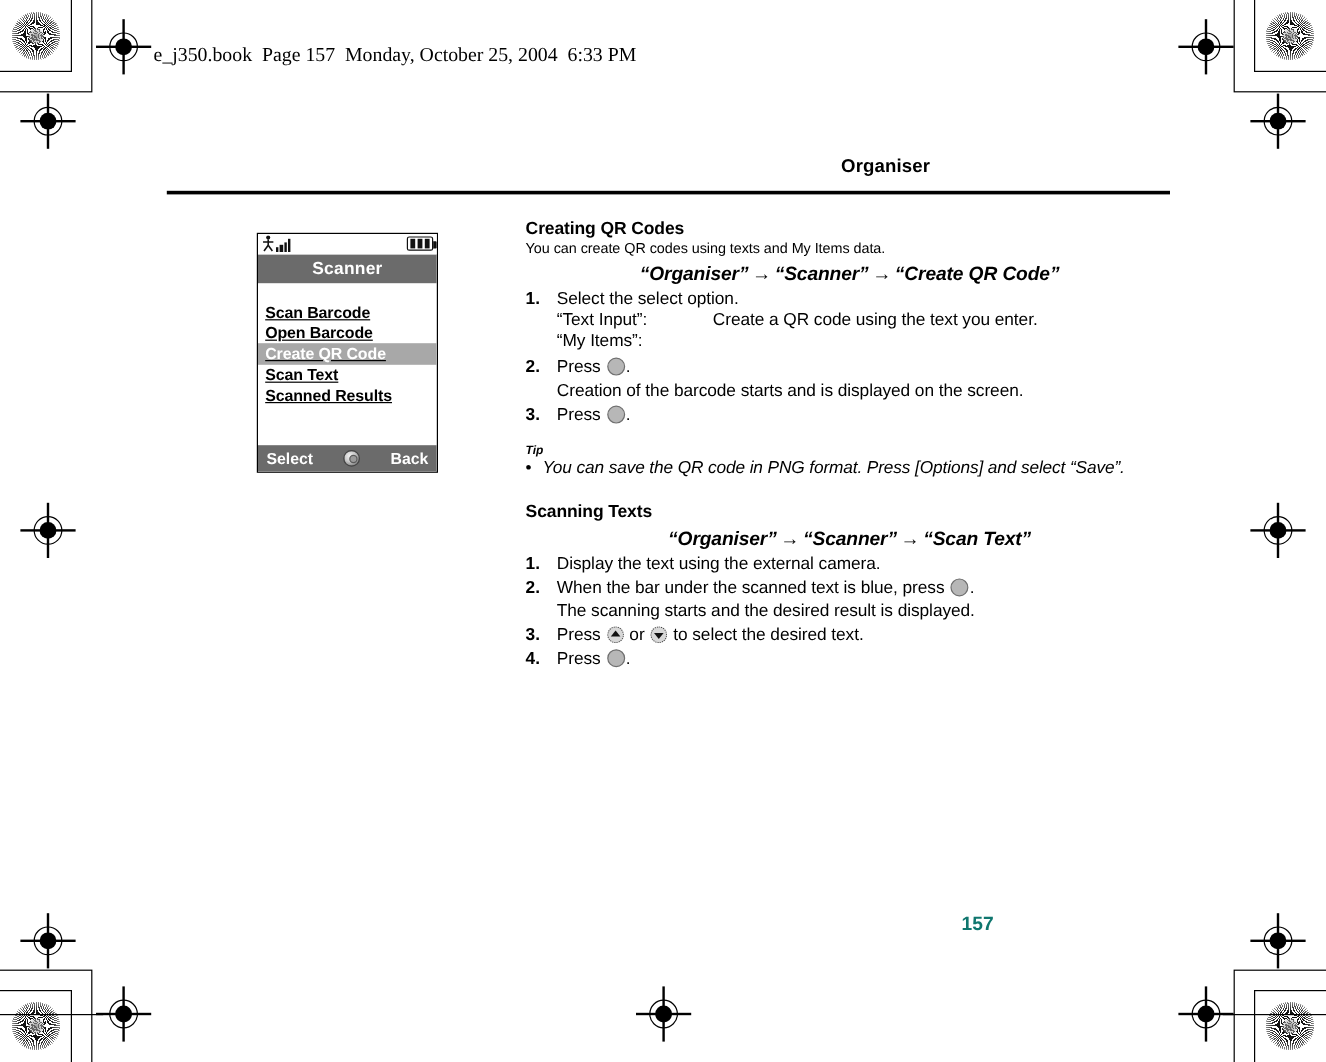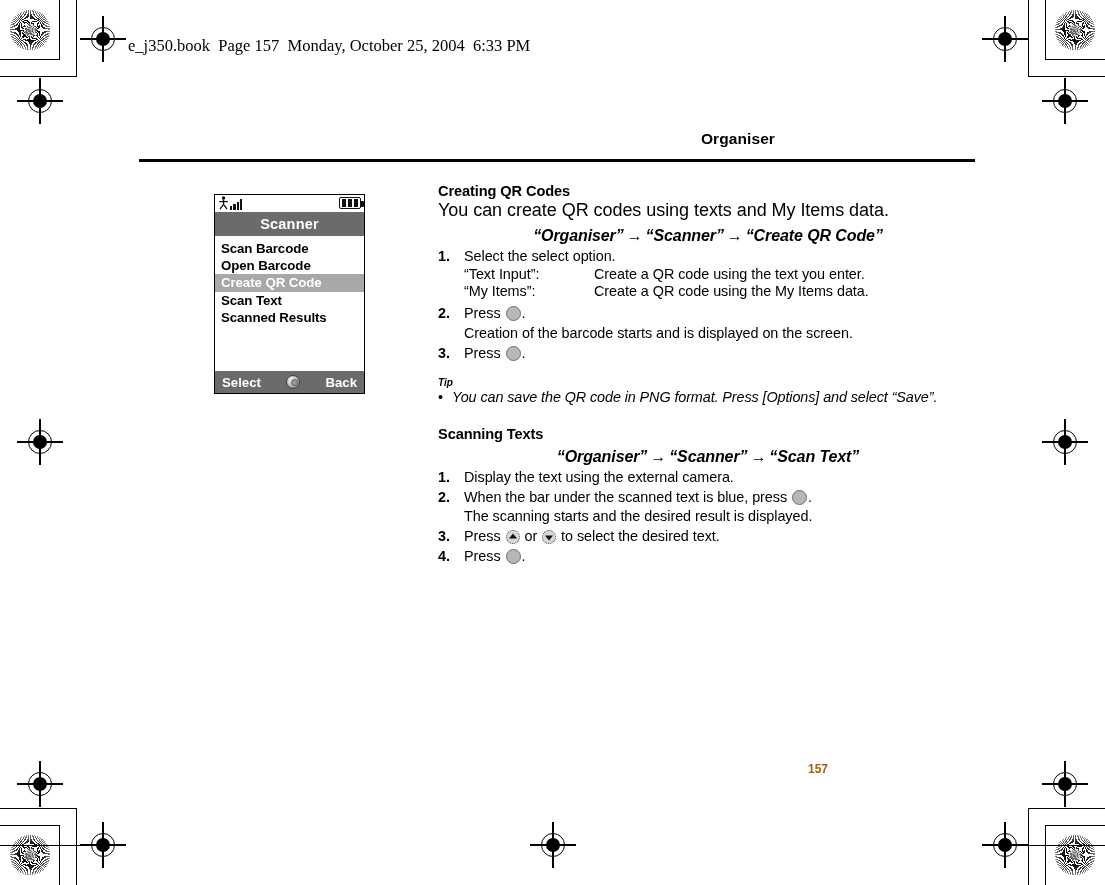--- a/index.html
+++ b/index.html
@@ -77,23 +77,23 @@
   .head-rule {
     position: absolute;
     left: 139px; top: 159px;
     width: 836px; height: 3px;
     background: #000;
   }
 
   .folio {
     position: absolute;
     right: 77px; top: 762px;
-    font-size: 12px;
-    font-weight: bold;
-    color: #a16207;
+    font-size: 16px;
+    font-weight: bold;
+    color: #0f766e;
   }
 
   
   .phone {
     position: absolute;
     left: 214px; top: 194px;
     width: 151px; height: 200px;
     border: 1.5px solid #000;
     background: #fff;
     overflow: hidden;
@@ -133,21 +133,21 @@
 
   .phone-title {
     height: 24px;
     background: #6b6b6b;
     color: #fff;
     font-size: 14.5px;
     font-weight: bold;
     display: flex; align-items: center; justify-content: center;
     letter-spacing: 0.2px;
   }
-  .phone-list { padding-top: 4px; }
+  .phone-list { padding-top: 16px; text-decoration: underline; }
   .phone-item {
     height: 17.2px;
     display: flex; align-items: center;
     padding-left: 6px;
     font-size: 13.3px;
     font-weight: bold;
     color: #000;
     letter-spacing: -0.1px;
   }
   .phone-item.sel { background: #a8a8a8; color: #fff; }
@@ -180,21 +180,21 @@
   .h-sub {
     font-size: 14.6px;
     font-weight: bold;
     color: #000;
     margin: 0 0 1px 0;
     letter-spacing: -0.1px;
   }
   .h-sub.spaced { margin-top: 21px; }
 
   .p-plain {
-    font-size: 18px;
+    font-size: 12px;
     color: #000;
     margin: 0 0 1px 0;
     letter-spacing: -0.05px;
   }
 
   .navpath {
     font-size: 16px;
     font-weight: bold;
     font-style: italic;
     color: #000;
@@ -442,21 +442,20 @@
       </li>
     </ol>
 
     <div class="deflist">
       <div class="defrow">
         <span class="dt">“Text Input”:</span>
         <span>Create a QR code using the text you enter.</span>
       </div>
       <div class="defrow">
         <span class="dt">“My Items”:</span>
-        <span>Create a QR code using the My Items data.</span>
       </div>
     </div>
 
     <ol class="steps" style="margin-top:6px;">
       <li>
         <span class="num">2.</span>
         <span>Press</span>
         <span class="key-round"></span><span>.</span>
       </li>
     </ol>

